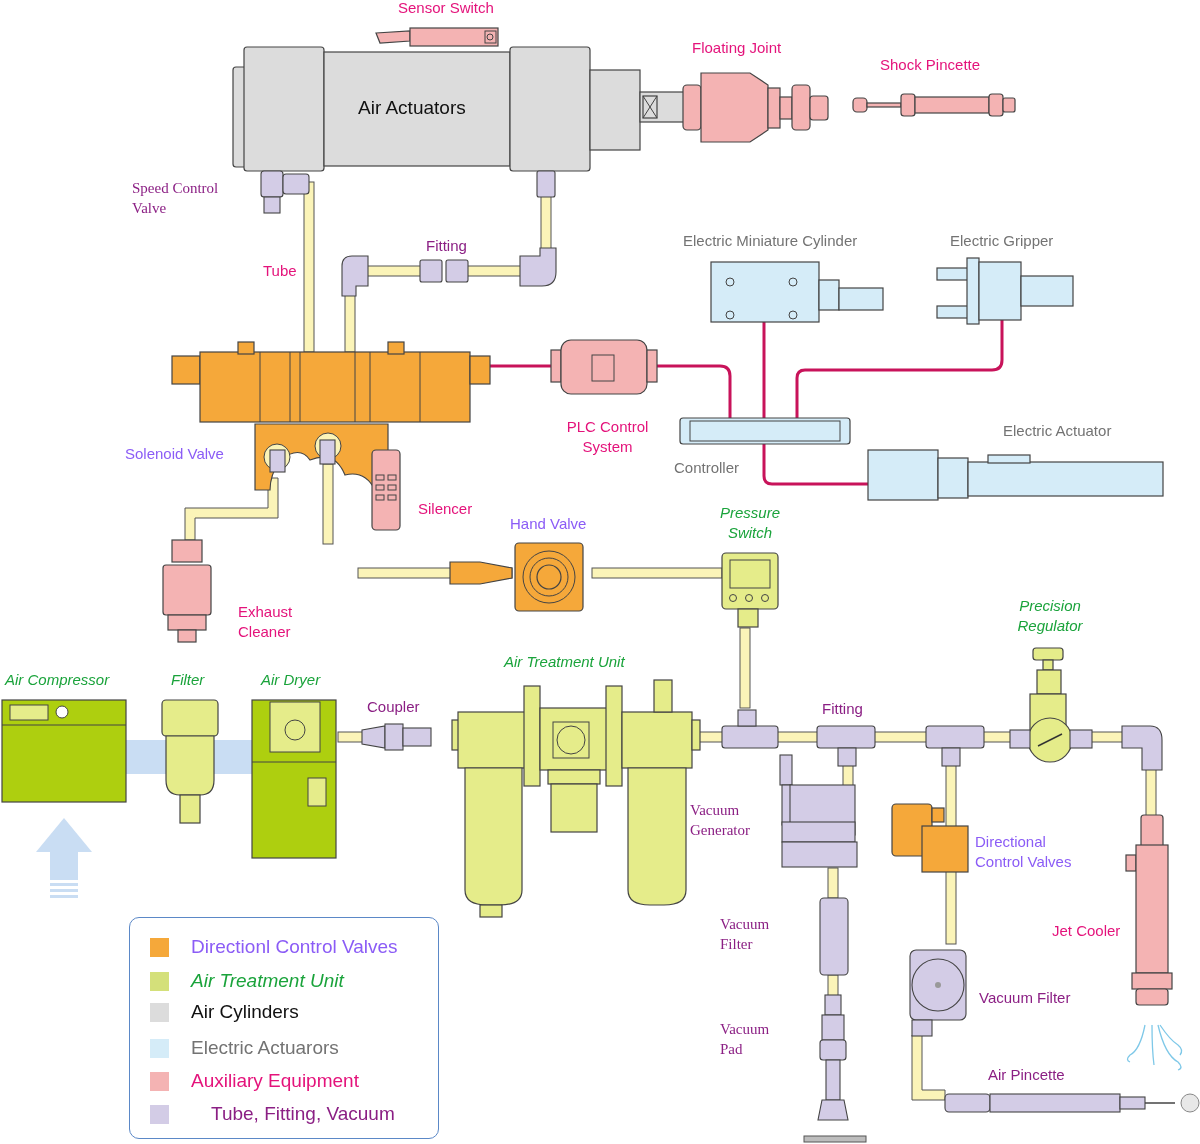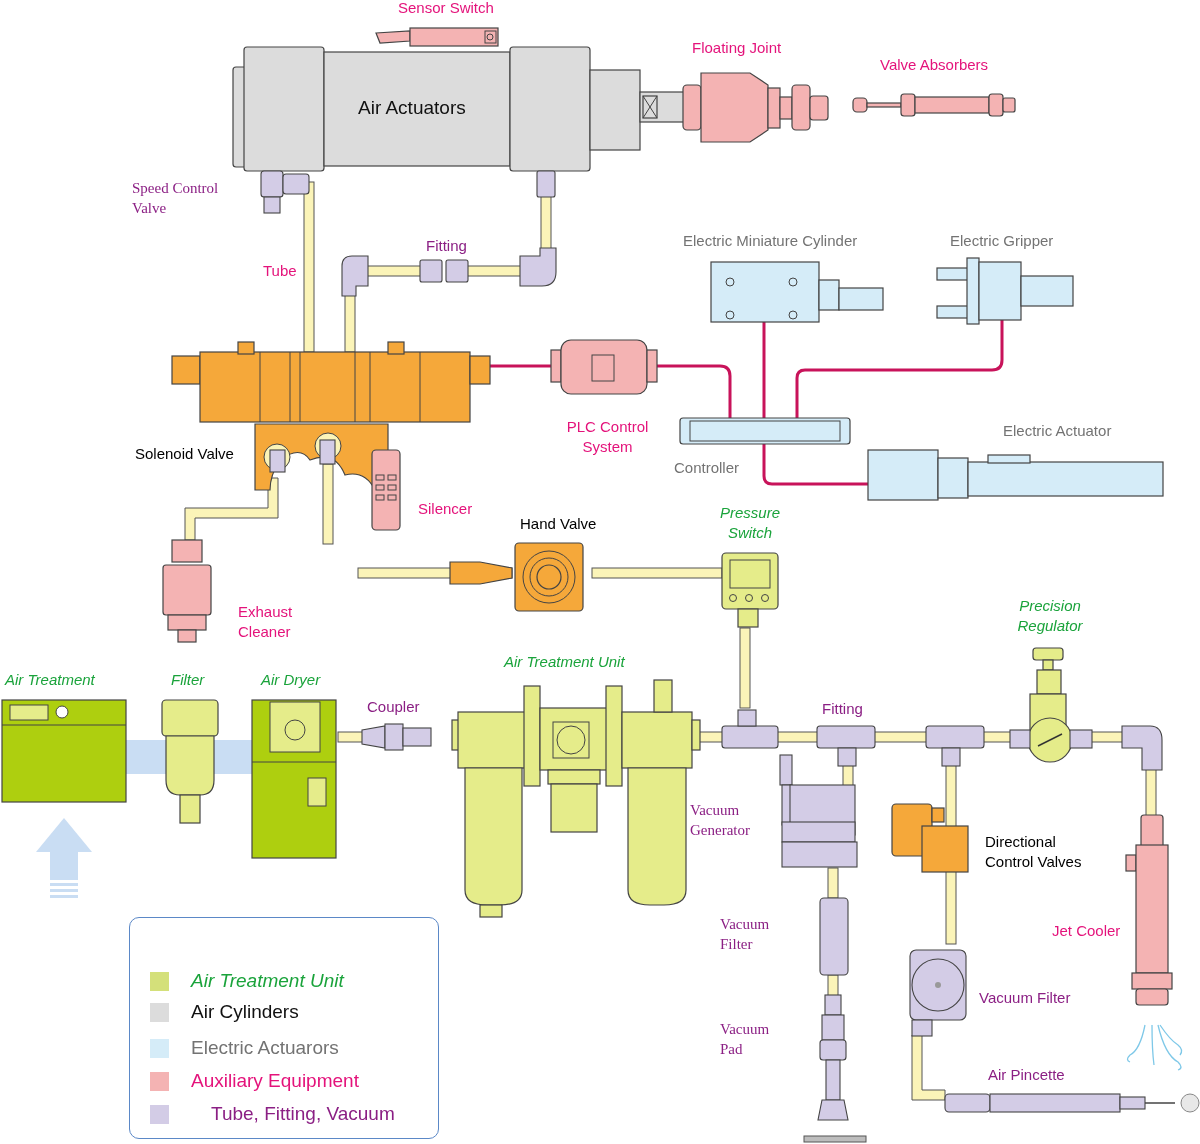--- a/index.html
+++ b/index.html
@@ -1,20 +1,20 @@
 <!DOCTYPE html>
 <html><head>
 <meta charset="utf-8">
 <style>
   html, body { margin:0; padding:0; background:#ffffff; }
   body { width:1200px; height:1144px; position:relative; overflow:hidden;
          font-family:"Liberation Sans", sans-serif; }
   #diagram { position:absolute; left:0; top:0; width:1200px; height:1144px; }
   .lbl { position:absolute; font-size:15px; line-height:20px; white-space:nowrap; }
-  .c-orange { color:#000000;margin-left:10px; }
+  .c-orange { color:#8b5cf6; }
   .c-green  { color:#1aa33b;font-style:italic; }
   .c-black  { color:#111111; }
   .c-blue   { color:#737373; }
   .c-pink   { color:#e4137b; }
   .c-purple { color:#8b1f84; }
   .center { text-align:center; }
   .right { text-align:left;font-family:Liberation Serif, serif; }
   .big { font-size:19px; }
   .legend { position:absolute; left:129px; top:917px; width:310px; height:222px;
             border:1.5px solid #5b88c7; border-radius:10px; background:#fff; box-sizing:border-box; }
@@ -340,60 +340,64 @@
       <path d="M1160 1025 Q1170 1040 1178 1045 Q1184 1050 1180 1055"></path>
       <path d="M1158 1025 Q1165 1055 1178 1062 Q1184 1068 1178 1070"></path>
     </g>
   </g>
 </svg>
 
   
   <span class="lbl c-pink" style="left:398px;top:-2px;">Sensor Switch</span>
   <span class="lbl c-black big" style="left:358px;top:98px;">Air Actuators</span>
   <span class="lbl c-pink" style="left:692px;top:38px;">Floating Joint</span>
-  <span class="lbl c-pink" style="left:880px;top:55px;">Valve Absorbers</span>
+  <span class="lbl c-pink" style="left:880px;top:55px;">Shock Pincette</span>
   <span class="lbl c-purple right" style="left:132px;top:178px;width:118px;">Speed Control</span>
   <span class="lbl c-purple right" style="left:132px;top:198px;width:118px;">Valve</span>
   <span class="lbl c-pink" style="left:263px;top:261px;">Tube</span>
   <span class="lbl c-purple" style="left:426px;top:236px;">Fitting</span>
   <span class="lbl c-blue" style="left:683px;top:231px;">Electric Miniature Cylinder</span>
   <span class="lbl c-blue" style="left:950px;top:231px;">Electric Gripper</span>
   <span class="lbl c-orange" style="left:125px;top:444px;">Solenoid Valve</span>
   <span class="lbl c-pink center" style="left:555px;top:417px;width:105px;">PLC Control</span>
   <span class="lbl c-pink center" style="left:555px;top:437px;width:105px;">System</span>
   <span class="lbl c-blue" style="left:674px;top:458px;">Controller</span>
   <span class="lbl c-blue" style="left:1003px;top:421px;">Electric Actuator</span>
   <span class="lbl c-pink" style="left:418px;top:499px;">Silencer</span>
   <span class="lbl c-orange" style="left:510px;top:514px;">Hand Valve</span>
   <span class="lbl c-green center" style="left:705px;top:503px;width:90px;">Pressure</span>
   <span class="lbl c-green center" style="left:705px;top:523px;width:90px;">Switch</span>
   <span class="lbl c-pink" style="left:238px;top:602px;">Exhaust</span>
   <span class="lbl c-pink" style="left:238px;top:622px;">Cleaner</span>
   <span class="lbl c-green center" style="left:1000px;top:596px;width:100px;">Precision</span>
   <span class="lbl c-green center" style="left:1000px;top:616px;width:100px;">Regulator</span>
   <span class="lbl c-green" style="left:504px;top:652px;">Air Treatment Unit</span>
-  <span class="lbl c-green" style="left:5px;top:670px;">Air Treatment</span>
+  <span class="lbl c-green" style="left:5px;top:670px;">Air Compressor</span>
   <span class="lbl c-green" style="left:171px;top:670px;">Filter</span>
   <span class="lbl c-green" style="left:261px;top:670px;">Air Dryer</span>
   <span class="lbl c-purple" style="left:367px;top:697px;">Coupler</span>
   <span class="lbl c-purple" style="left:822px;top:699px;">Fitting</span>
   <span class="lbl c-purple right" style="left:690px;top:800px;width:86px;">Vacuum</span>
   <span class="lbl c-purple right" style="left:690px;top:820px;width:86px;">Generator</span>
   <span class="lbl c-orange" style="left:975px;top:832px;">Directional</span>
   <span class="lbl c-orange" style="left:975px;top:852px;">Control Valves</span>
   <span class="lbl c-purple right" style="left:720px;top:914px;width:88px;">Vacuum</span>
   <span class="lbl c-purple right" style="left:720px;top:934px;width:88px;">Filter</span>
   <span class="lbl c-pink" style="left:1052px;top:921px;">Jet Cooler</span>
   <span class="lbl c-purple" style="left:979px;top:988px;">Vacuum Filter</span>
   <span class="lbl c-purple right" style="left:720px;top:1019px;width:88px;">Vacuum</span>
   <span class="lbl c-purple right" style="left:720px;top:1039px;width:88px;">Pad</span>
   <span class="lbl c-purple" style="left:988px;top:1065px;">Air Pincette</span>
 
   
   <div class="legend">
+    <div class="legend-item" style="top:16px;">
+      <span class="legend-swatch" style="background:#f5a83a;"></span>
+      <span class="legend-text c-orange">Directionl Control Valves</span>
+    </div>
     <div class="legend-item" style="top:50px;">
       <span class="legend-swatch" style="background:#d4e07a;"></span>
       <span class="legend-text c-green">Air Treatment Unit</span>
     </div>
     <div class="legend-item" style="top:81px;">
       <span class="legend-swatch" style="background:#dcdcdc;"></span>
       <span class="legend-text c-black">Air Cylinders</span>
     </div>
     <div class="legend-item" style="top:117px;">
       <span class="legend-swatch" style="background:#d5ecf8;"></span>

